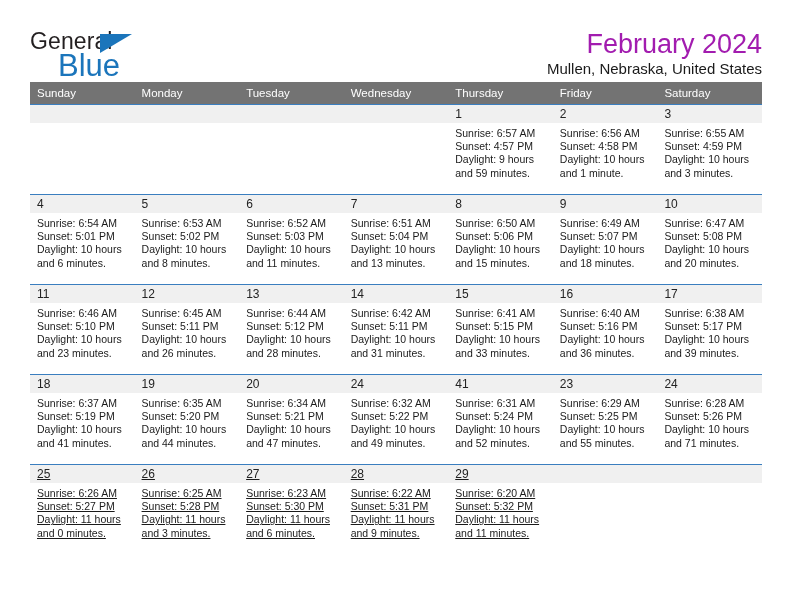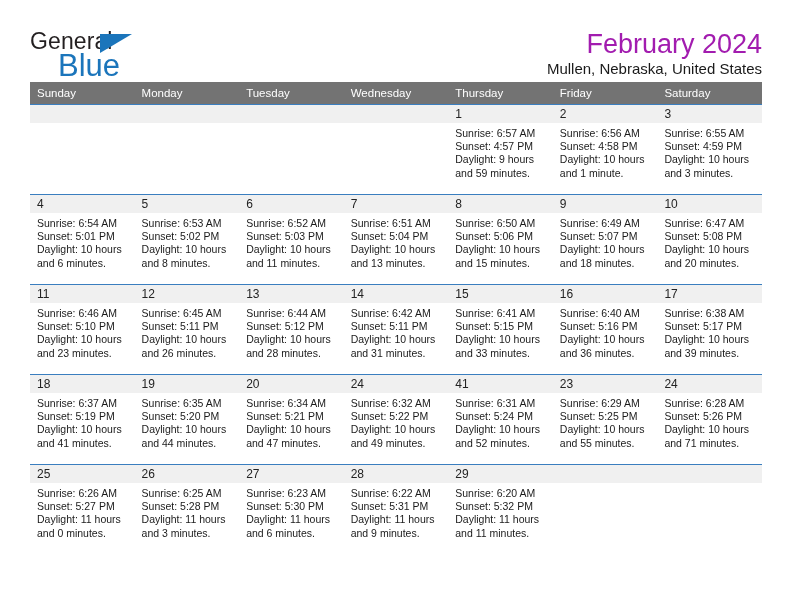--- a/index.html
+++ b/index.html
@@ -100,20 +100,21 @@
   .calendar td {
     vertical-align: top;
     width: 104.57px;
     height: 89px;
     padding: 0;
     border-top: 1.6px solid #3a7ebf;
     background: #ffffff;
   }
   .calendar tr.week-last td {
     height: 94px;
+    text-decoration: underline;
   }
   .daynum {
     background: #f0f0f0;
     font-size: 12px;
     color: #232323;
     padding: 3px 0 3px 7px;
     height: 18px;
     box-sizing: border-box;
     line-height: 13px;
   }

